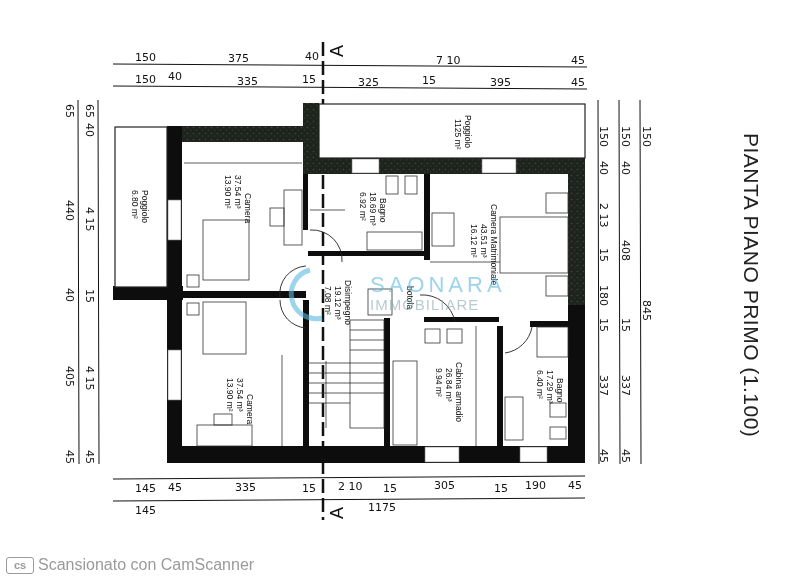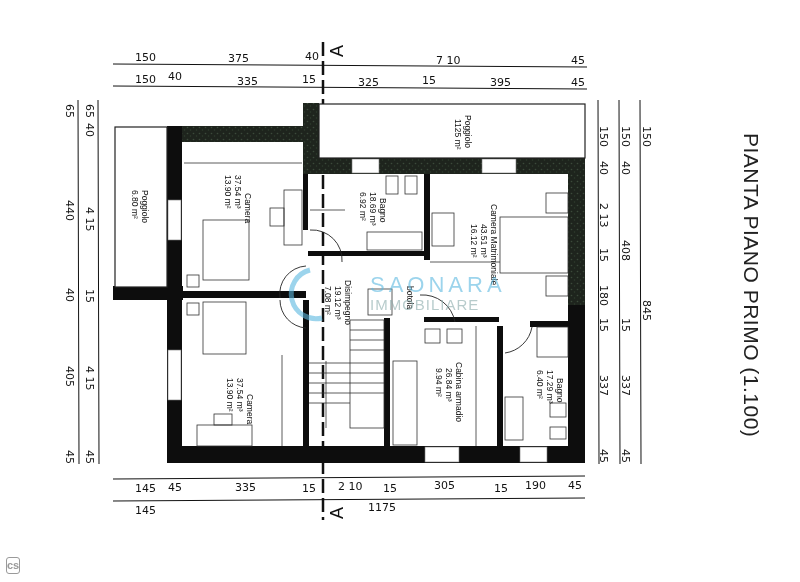--- a/index.html
+++ b/index.html
@@ -2,21 +2,21 @@
 <html><head>
 <meta charset="utf-8">
 <style>
   html, body { margin:0; padding:0; background:#ffffff; }
   body { width:800px; height:582px; position:relative; overflow:hidden; font-family:"DejaVu Sans", sans-serif; }
   #plan { position:absolute; left:0; top:0; width:800px; height:582px; }
   .dimtxt { font-family:"DejaVu Sans", sans-serif; font-size:11px; fill:#111; }
   .roomtxt { font-family:"Liberation Sans", sans-serif; font-size:8.5px; fill:#111; }
   .titletxt { font-family:"Liberation Sans", sans-serif; font-size:21px; fill:#222; letter-spacing:0.5px; }
   .footer { position:absolute; left:6px; top:555px; height:20px; display:flex; align-items:center; gap:4px; color:#9a9a9a; font-family:"Liberation Sans", sans-serif; font-size:16px; }
-  .cs-logo { width:14px; height:17px; border:1.5px solid #9a9a9a; border-radius:3px; font-size:11px; font-weight:bold; display:flex; align-items:center; justify-content:center; color:#9a9a9a; box-sizing:border-box; }
+  .cs-logo { width:28px; height:17px; border:1.5px solid #9a9a9a; border-radius:3px; font-size:11px; font-weight:bold; display:flex; align-items:center; justify-content:center; color:#9a9a9a; box-sizing:border-box; }
 </style>
 </head>
 <body>
 
 <svg id="plan" viewBox="0 0 800 582" xmlns="http://www.w3.org/2000/svg">
   <defs>
     <pattern id="tex" width="6" height="6" patternUnits="userSpaceOnUse">
       <rect width="6" height="6" fill="#1e241d"></rect>
       <circle cx="1.5" cy="1.5" r="0.8" fill="#3b4a3a"></circle>
       <circle cx="4.5" cy="4" r="0.7" fill="#2f3d2e"></circle>
@@ -270,13 +270,14 @@
 
   <g opacity="0.6">
     <path d="M310,270 A22,22 0 1 0 322,318" fill="none" stroke="#5bb8e0" stroke-width="5"></path>
     <text x="370" y="292" font-size="22" font-family="Liberation Sans, sans-serif" fill="#5bb8e0" letter-spacing="4">SAONARA</text>
     <text x="370" y="310" font-size="15" font-family="Liberation Sans, sans-serif" fill="#8aa" letter-spacing="1">IMMOBILIARE</text>
   </g>
 </svg>
 
 <div class="footer">
   <span class="cs-logo">cs</span>
+  <span>Scansionato con CamScanner</span>
 </div>
 
 </body></html>

